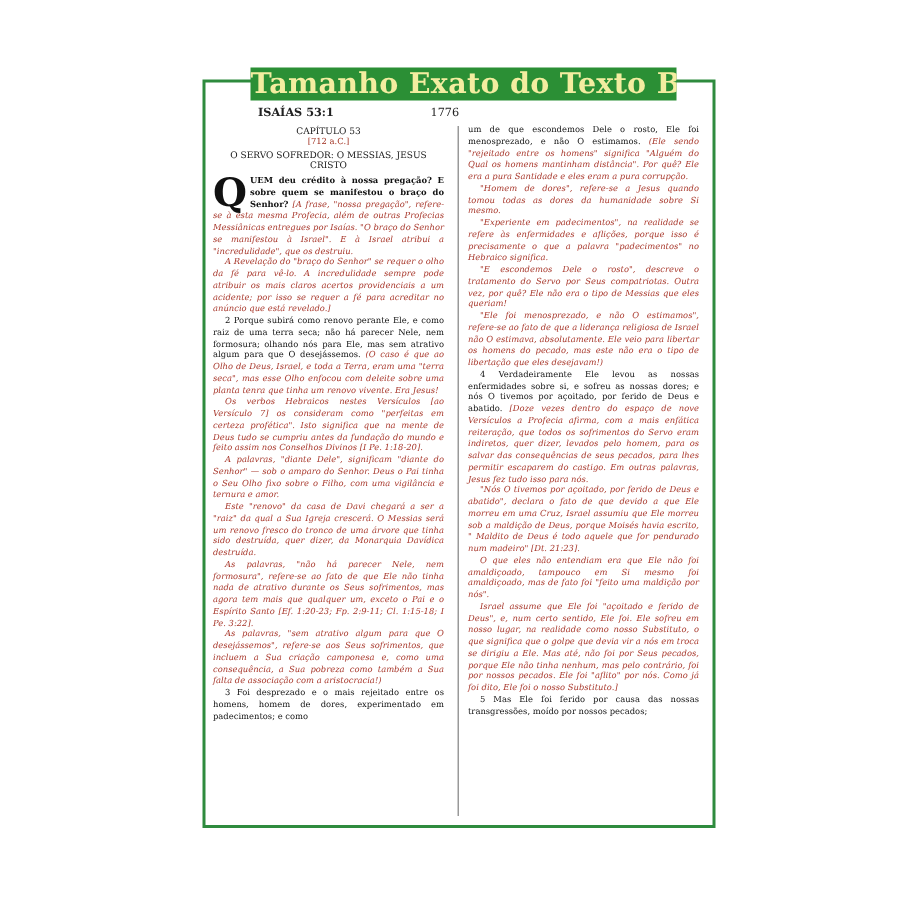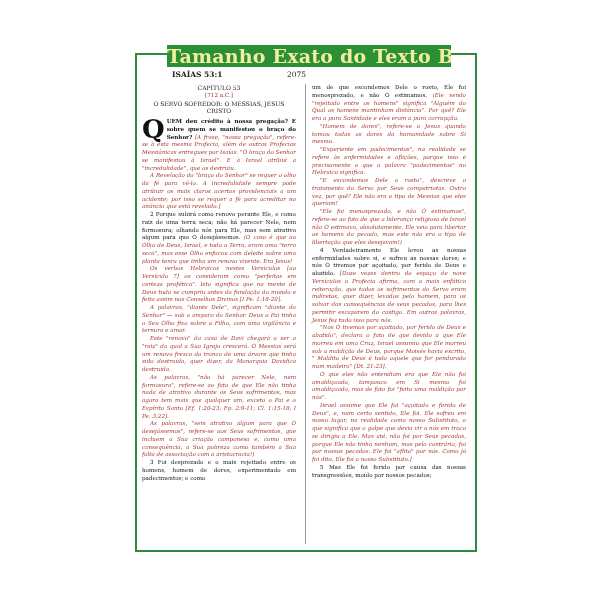--- a/index.html
+++ b/index.html
@@ -23,21 +23,21 @@
   .dropcap { float:left; font-size:26px; line-height:20px; font-weight:bold; margin:1px 2px 0 0; color:#111; }
   .firstline { font-weight:bold; }
 </style>
 </head>
 <body>
 
 <div class="page"></div>
 <div class="banner">Tamanho Exato do Texto Bíblico</div>
 
 <div class="runhead rh-left">ISAÍAS 53:1</div>
-<div class="runhead rh-right">2075</div>
+<div class="runhead rh-right">1776</div>
 
 <div class="divider"></div>
 
 <div class="col col-left">
   <div class="chap">CAPÍTULO 53</div>
   <div class="date">[712 a.C.]</div>
   <div class="subtitle">O SERVO SOFREDOR: O MESSIAS, JESUS CRISTO</div>
 
   <p class="noindent">
     <span class="dropcap">Q</span><span class="verse firstline">UEM deu crédito à nossa pregação? E sobre quem se manifestou o braço do Senhor?</span>

